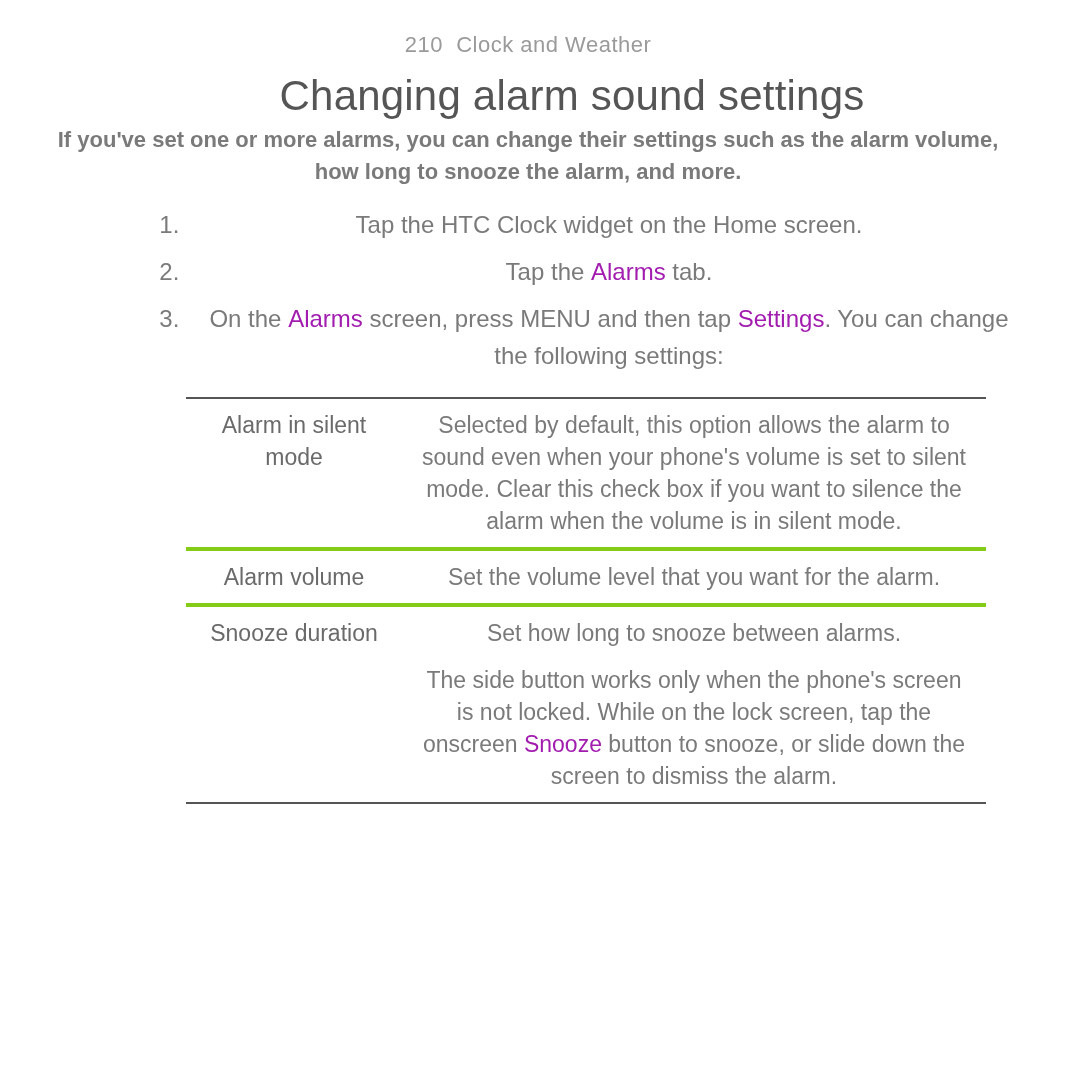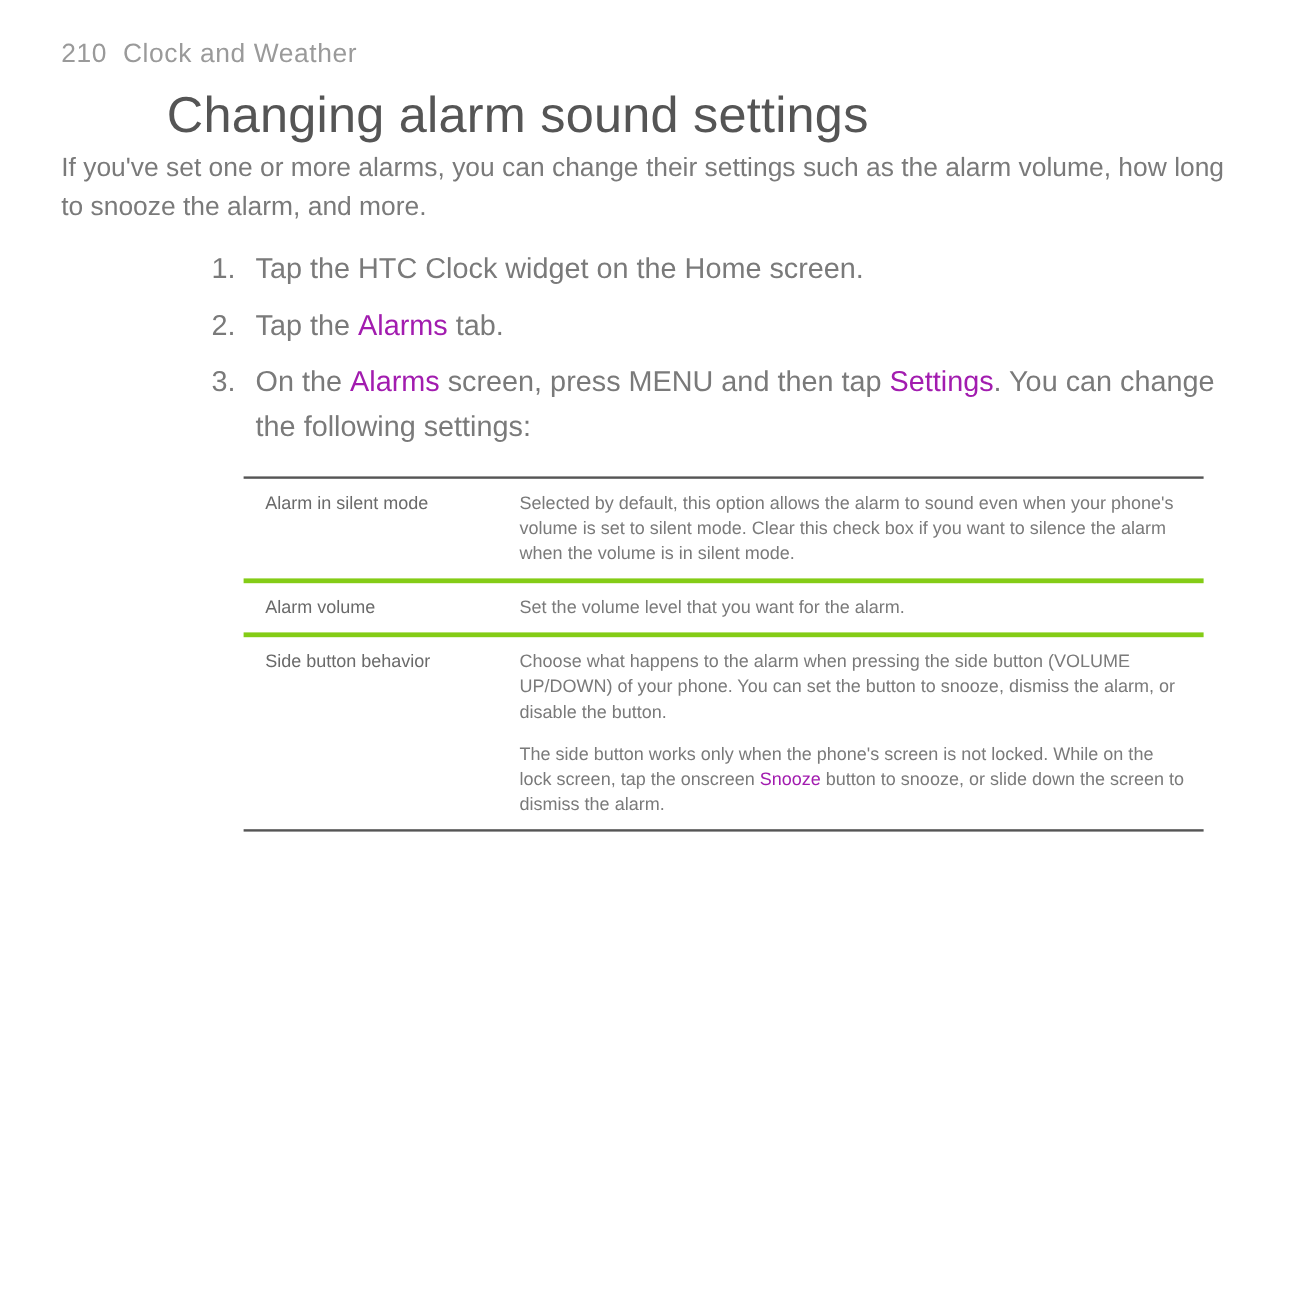--- a/index.html
+++ b/index.html
@@ -6,43 +6,44 @@
     margin: 0;
     padding: 0;
     width: 1080px;
     height: 1080px;
     background: #ffffff;
     font-family: "Helvetica Neue", Helvetica, Arial, sans-serif;
     color: #6e6e6e;
     -webkit-font-smoothing: antialiased;
   }
   .page {
-    padding: 32px 58px 0 51px;
+    padding: 32px 58px 0 34px;
     box-sizing: border-box;
+    text-align: center;
   }
   .running-head {
     font-size: 22px;
     color: #9a9a9a;
     letter-spacing: 0.5px;
     margin-bottom: 14px;
     font-weight: 300;
   }
   .section-title {
     font-size: 42px;
     color: #555555;
     font-weight: 400;
     margin: 0 0 4px 88px;
     letter-spacing: 0.2px;
   }
   .intro {
     font-size: 22px;
     color: #7a7a7a;
     line-height: 1.45;
     margin: 0 0 18px 0;
-    font-weight: 400;
+    font-weight: 700;
   }
   ol.steps {
     list-style: decimal;
     margin: 0 0 22px 0;
     padding-left: 152px;
     font-size: 24px;
     color: #7a7a7a;
     line-height: 1.55;
     font-weight: 300;
   }
@@ -55,21 +56,21 @@
     font-weight: 300;
   }
   .bold-inline {
     color: #a21caf;
     font-weight: 400;
   }
   table.settings {
     border-collapse: collapse;
     margin-left: 152px;
     width: 800px;
-    font-size: 15px;
+    font-size: 23px;
     color: #7a7a7a;
     line-height: 1.4;
   }
   table.settings tr:first-child td {
     border-top: 2px solid #555555;
   }
   table.settings tr:last-child td {
     border-bottom: 2px solid #555555;
   }
   table.settings td {
@@ -114,22 +115,22 @@
     <tbody>
         <tr>
       <td class="label">Alarm in silent mode</td>
       <td>Selected by default, this option allows the alarm to sound even when your phone's volume is set to silent mode. Clear this check box if you want to silence the alarm when the volume is in silent mode.</td>
     </tr>
     <tr>
       <td class="label">Alarm volume</td>
       <td>Set the volume level that you want for the alarm.</td>
     </tr>
     <tr>
-      <td class="label">Side button behavior</td>
-      <td>Choose what happens to the alarm when pressing the side button (VOLUME UP/DOWN) of your phone. You can set the button to snooze, dismiss the alarm, or disable the button.</td>
+      <td class="label">Snooze duration</td>
+      <td>Set how long to snooze between alarms.</td>
     </tr>
     <tr>
       <td class="label noborder"></td>
       <td class="noborder">
         <span>The side button works only when the phone's screen is not locked. While on the lock screen, tap the onscreen </span><span class="bold-inline">Snooze</span><span> button to snooze, or slide down the screen to dismiss the alarm.</span>
       </td>
     </tr>
   </tbody>
     </table>
 

